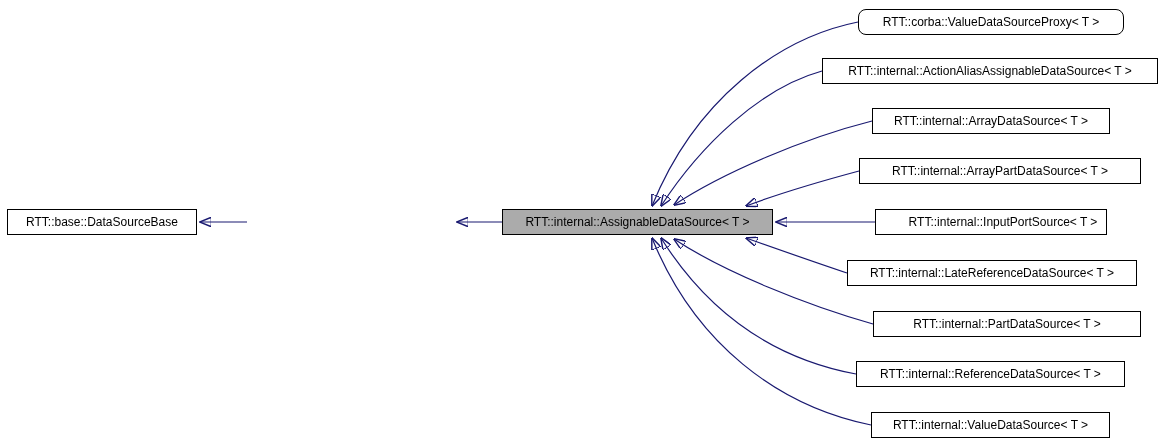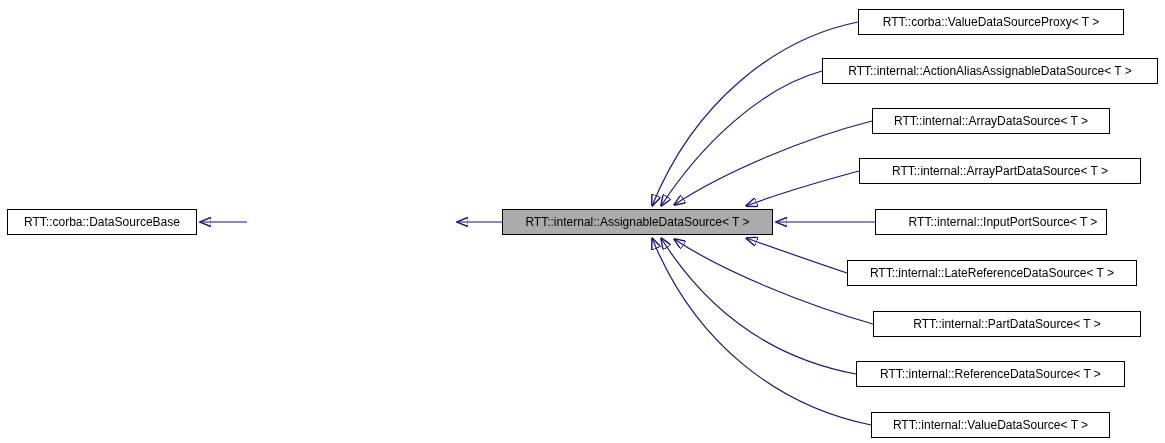--- a/index.html
+++ b/index.html
@@ -55,24 +55,24 @@
     <path d="M 822 71 C 760 88 700 146 661 206" marker-end="url(#arrowhead)" stroke="#191970"></path>
     <path d="M 872 121 C 805 138 724 172 674 205" marker-end="url(#arrowhead)" stroke="#191970"></path>
     <path d="M 859 171 C 818 182 778 194 746 206" marker-end="url(#arrowhead)" stroke="#191970"></path>
     <path d="M 875 222 L 776 222" marker-end="url(#arrowhead)" stroke="#191970"></path>
     <path d="M 847 273 C 814 262 780 250 746 238" marker-end="url(#arrowhead)" stroke="#191970"></path>
     <path d="M 873 324 C 806 305 724 272 674 239" marker-end="url(#arrowhead)" stroke="#191970"></path>
     <path d="M 856 374 C 760 356 700 300 661 238" marker-end="url(#arrowhead)" stroke="#191970"></path>
     <path d="M 871 425 C 778 406 695 344 652 238" marker-end="url(#arrowhead)" stroke="#191970"></path>
   </svg>
 
-  <div class="node" style="left:7px;   top:209px; width:190px;">RTT::corba::DataSourceBase</div>
+  <div class="node" style="left:7px;   top:209px; width:190px;">RTT::base::DataSourceBase</div>
   <div class="node current" style="left:502px; top:209px; width:271px;">RTT::internal::AssignableDataSource&lt; T &gt;</div>
 
-  <div class="node" style="left:858px; top:9px;   width:266px;">RTT::corba::ValueDataSourceProxy&lt; T &gt;</div>
+  <div class="node" style="left:858px; top:9px;   width:266px;border-radius:8px;">RTT::corba::ValueDataSourceProxy&lt; T &gt;</div>
   <div class="node" style="left:822px; top:58px;  width:336px;">RTT::internal::ActionAliasAssignableDataSource&lt; T &gt;</div>
   <div class="node" style="left:872px; top:108px; width:238px;">RTT::internal::ArrayDataSource&lt; T &gt;</div>
   <div class="node" style="left:859px; top:158px; width:282px;">RTT::internal::ArrayPartDataSource&lt; T &gt;</div>
   <div class="node" style="left:875px; top:209px; width:232px;padding-left:24px;">RTT::internal::InputPortSource&lt; T &gt;</div>
   <div class="node" style="left:847px; top:260px; width:290px;">RTT::internal::LateReferenceDataSource&lt; T &gt;</div>
   <div class="node" style="left:873px; top:311px; width:268px;">RTT::internal::PartDataSource&lt; T &gt;</div>
   <div class="node" style="left:856px; top:361px; width:269px;">RTT::internal::ReferenceDataSource&lt; T &gt;</div>
   <div class="node" style="left:871px; top:412px; width:239px;">RTT::internal::ValueDataSource&lt; T &gt;</div>
 
 </div>

